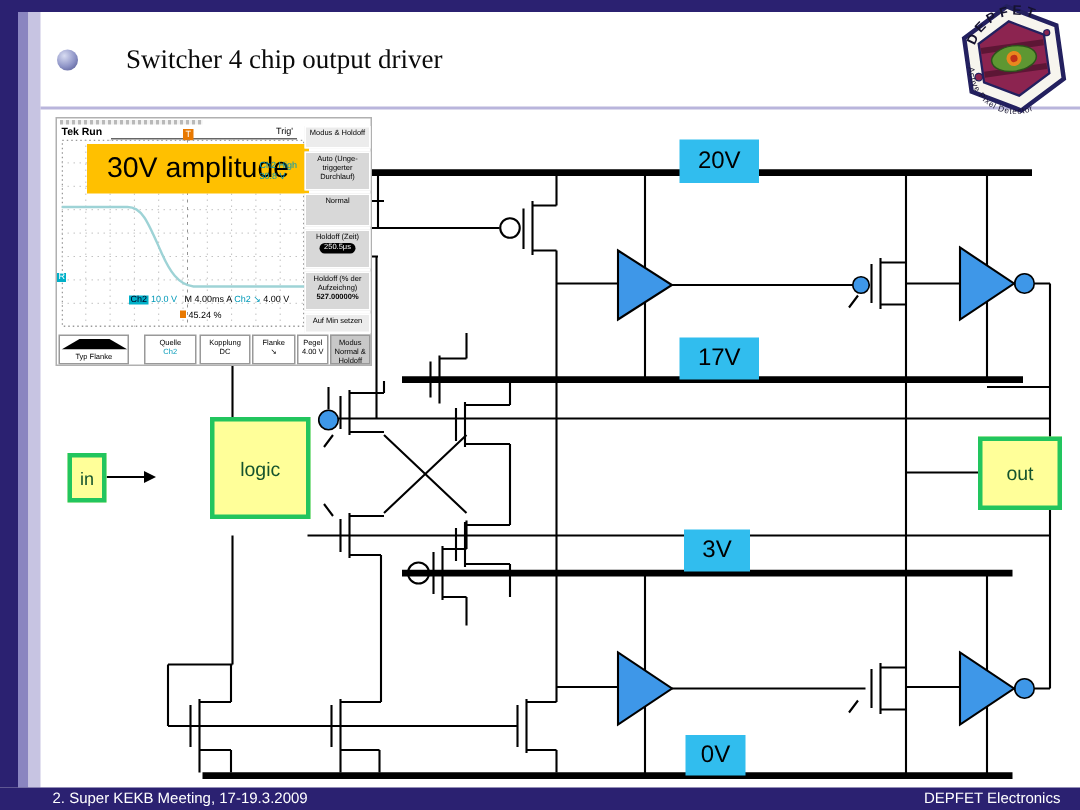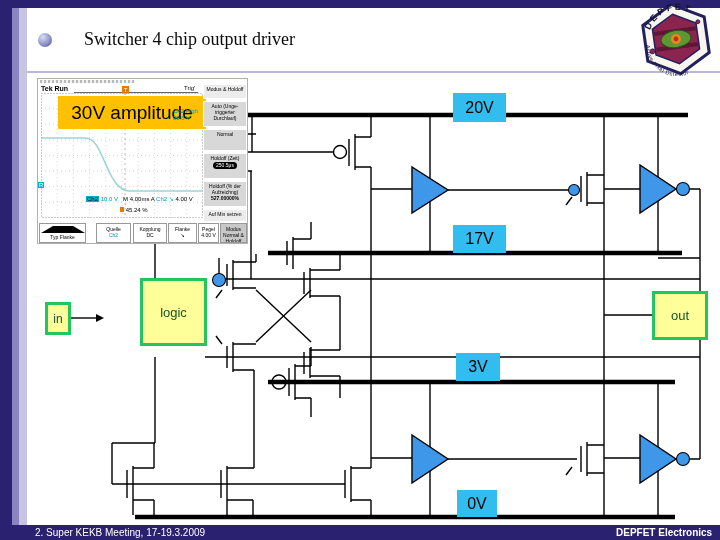--- a/index.html
+++ b/index.html
@@ -13,21 +13,21 @@
   .col-navy   { position:absolute; left:0; top:8px; width:12px; height:517px; background:#2B2171; }
   .col-purple { position:absolute; left:12px; top:8px; width:7px; height:517px; background:#8A85C0; }
   .col-lav    { position:absolute; left:19px; top:8px; width:8px; height:517px; background:#C7C4E2; }
   .title-rule { position:absolute; left:27px; top:71px; width:693px; height:2px; background:#B9B5DC; }
 
   .bullet { position:absolute; left:38px; top:33px; width:14px; height:14px; border-radius:50%;
             background:radial-gradient(circle at 35% 30%, #d8dcf2, #8d93c6 55%, #4a4f8a); }
   .title { position:absolute; left:84px; top:29px; font-size:18px; color:#0a0a0a; letter-spacing:0px;font-family:Liberation Serif, serif; }
 
   .footer-left  { position:absolute; left:35px; top:527px; font-size:10px; color:#ffffff; }
-  .footer-right { position:absolute; left:616px; top:527px; font-size:10px; color:#ffffff;font-weight:bold; }
+  .footer-right { position:absolute; left:616px; top:527px; font-size:10px; color:#ffffff; }
 
   
   .schem { position:absolute; left:0; top:0; width:720px; height:540px; }
 
   
   .vlabel { position:absolute; background:#31BDEE; color:#000; display:flex; align-items:center; justify-content:center;
             font-size:16px; }
   .v20 { left:453px; top:93px;  width:53px; height:29px; }
   .v17 { left:453px; top:225px; width:53px; height:28px; }
   .v3  { left:456px; top:353px; width:44px; height:28px; }

